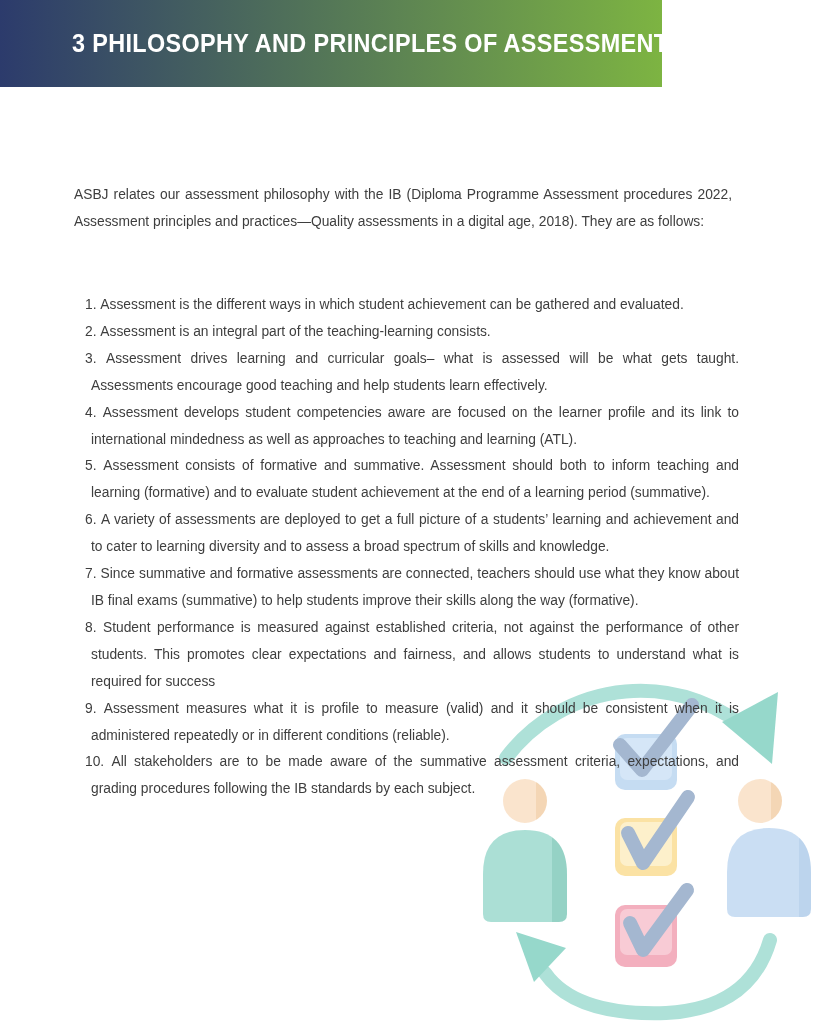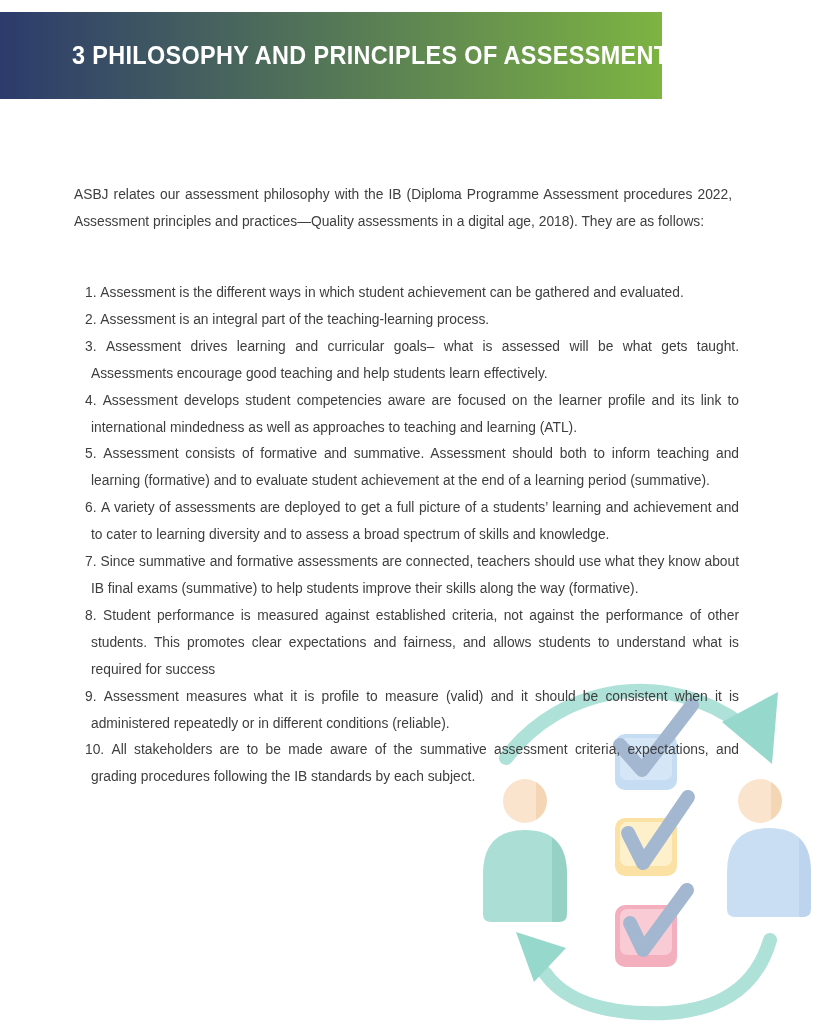--- a/index.html
+++ b/index.html
@@ -10,21 +10,21 @@
   body {
     width: 819px;
     height: 1024px;
     position: relative;
     overflow: hidden;
     font-family: "Liberation Sans", sans-serif;
     color: #3e3e3e;
   }
   .banner {
     position: absolute;
-    top: 12px; left: 0;
+    top: 0; left: 0;
     width: 662px;
     height: 87px;
     background: linear-gradient(90deg, #2c3b6c 0%, #7db442 100%);
   }
   .banner-title {
     margin: 0;
     padding-left: 80px;
     line-height: 87px;
     color: #ffffff;
     font-size: 26px;
@@ -40,21 +40,21 @@
     top: 168px;
     width: 658px;
     font-size: 13.8px;
     line-height: 26.9px;
     text-align: justify;
     z-index: 2;
   }
   .principles {
     position: absolute;
     left: 81px;
-    top: 280px;
+    top: 292px;
     width: 658px;
     margin: 0;
     padding: 0;
     list-style: none;
     counter-reset: principle;
     font-size: 13.8px;
     line-height: 26.9px;
     z-index: 2;
   }
   .principles li {
@@ -79,21 +79,21 @@
 <body>
 
 <header class="banner">
   <h1 class="banner-title">3 PHILOSOPHY AND PRINCIPLES OF ASSESSMENT</h1>
 </header>
 
 <p class="intro">ASBJ relates our assessment philosophy with the IB (Diploma Programme Assessment procedures 2022, Assessment principles and practices—Quality assessments in a digital age, 2018). They are as follows:</p>
 
 <ol class="principles">
     <li>Assessment is the different ways in which student achievement can be gathered and evaluated.</li>
-    <li>Assessment is an integral part of the teaching-learning process.</li>
+    <li>Assessment is an integral part of the teaching-learning consists.</li>
     <li>Assessment drives learning and curricular goals– what is assessed will be what gets taught. Assessments encourage good teaching and help students learn effectively.</li>
     <li>Assessment develops student competencies aware are focused on the learner profile and its link to international mindedness as well as approaches to teaching and learning (ATL).</li>
     <li>Assessment consists of formative and summative. Assessment should both to inform teaching and learning (formative) and to evaluate student achievement at the end of a learning period (summative).</li>
     <li>A variety of assessments are deployed to get a full picture of a students’ learning and achievement and to cater to learning diversity and to assess a broad spectrum of skills and knowledge.</li>
     <li>Since summative and formative assessments are connected, teachers should use what they know about IB final exams (summative) to help students improve their skills along the way (formative).</li>
     <li>Student performance is measured against established criteria, not against the performance of other students. This promotes clear expectations and fairness, and allows students to understand what is required for success</li>
     <li>Assessment measures what it is profile to measure (valid) and it should be consistent when it is administered repeatedly or in different conditions (reliable).</li>
     <li>All stakeholders are to be made aware of the summative assessment criteria, expectations, and grading procedures following the IB standards by each subject.</li>
   </ol>
 

